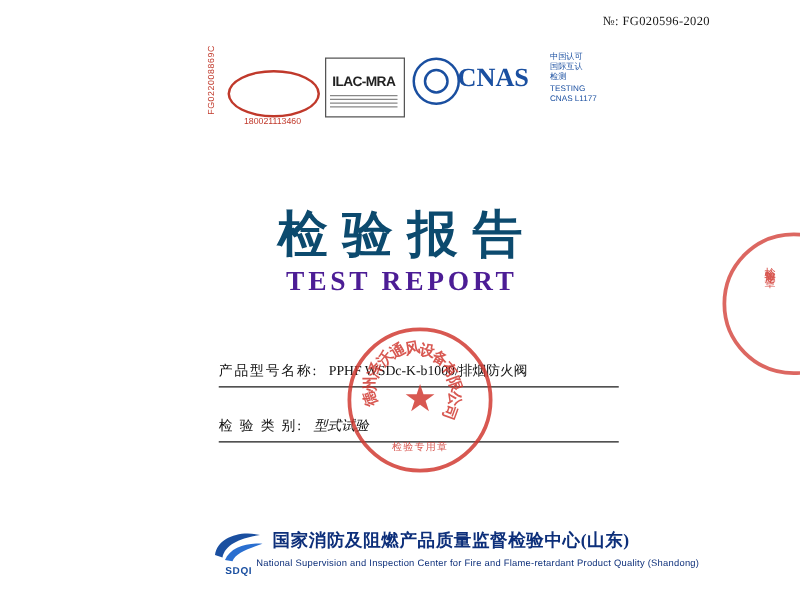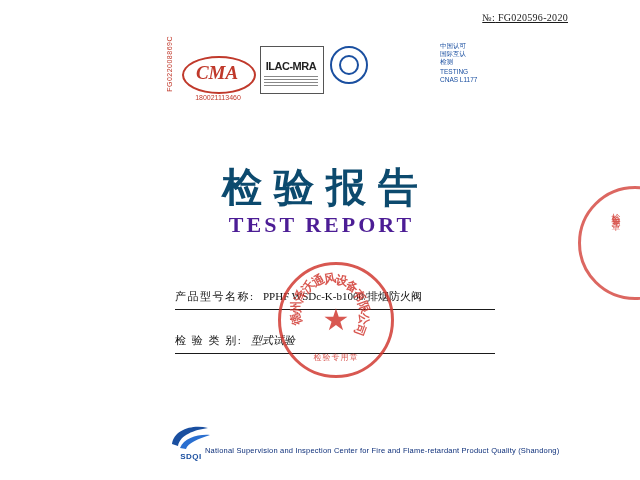--- a/index.html
+++ b/index.html
@@ -22,21 +22,20 @@
   
   .report-no {
     position: absolute;
     top: 12px;
     right: 72px;
     font-family: "Liberation Serif", serif;
     font-size: 10px;
     color: #1a1a1a;
     letter-spacing: 0.3px;
     white-space: nowrap;
-    text-decoration: underline;
   }
   
   .logo-strip {
     position: absolute;
     top: 36px;
     left: 160px;
     width: 330px;
     height: 80px;
   }
   .side-code {
@@ -400,37 +399,37 @@
     <span>№:</span>
     <span>FG020596-2020</span>
   </div>
 
   <div class="logo-strip">
 
     <div class="side-code code-left">FG022008869C</div>
 
     <div class="cma">
       <div class="cma-ellipse"></div>
-      <div class="cma-text">CMA</div>
       <div class="cma-num">180021113460</div>
     </div>
 
     <div class="ilac">
       <div class="ilac-box"></div>
       <div class="ilac-text">ILAC-MRA</div>
       <div class="ilac-lines">
         <i></i>
           <i></i>
           <i></i>
           <i></i>
       </div>
     </div>
 
     <div class="cnas">
       <div class="cnas-circle"></div>
+      <div class="cnas-word">CNAS</div>
       <div class="cnas-cn">中国认可
 国际互认
 检测</div>
       <div class="cnas-en">TESTING
 CNAS L1177</div>
     </div>
 
   </div>
 
   <div class="title-cn">检验报告</div>
@@ -470,16 +469,17 @@
   </div>
 
   <div class="footer">
     <div class="footer-logo">
       <svg width="46" height="30" viewBox="0 0 46 30" aria-hidden="true">
         <path d="M4 22 C6 8, 24 2, 40 6 C26 8, 12 13, 10 24 Z" fill="#1a4fa0"></path>
         <path d="M12 26 C16 16, 30 12, 42 13 C30 17, 20 21, 18 27 Z" fill="#2a6fd0"></path>
       </svg>
       <div class="sdqi">SDQI</div>
     </div>
+    <div class="footer-cn">国家消防及阻燃产品质量监督检验中心(山东)</div>
     <div class="footer-en">National Supervision and Inspection Center for Fire and Flame-retardant Product Quality (Shandong)</div>
   </div>
 
 </div>
 
 </body></html>

